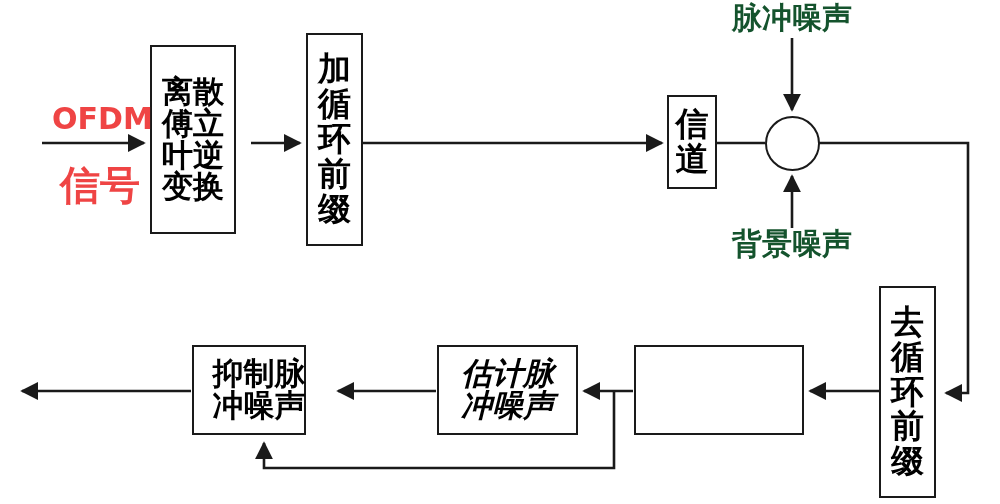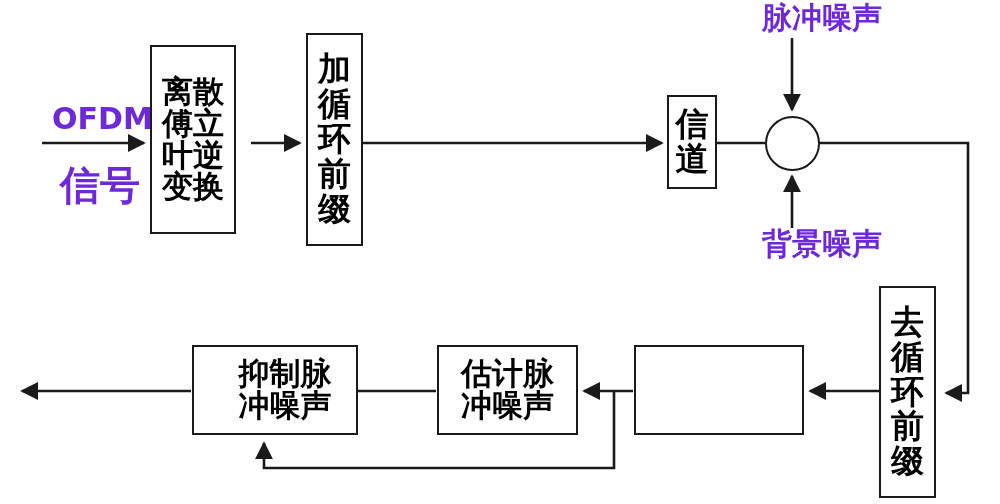--- a/index.html
+++ b/index.html
@@ -46,29 +46,29 @@
   }
   
   .vstack {
     letter-spacing: 0;
   }
   .vstack .ln {
     line-height: 1.06;
   }
   .free-label {
     position: absolute;
-    color: #6d28d9;
+    color: #14532d;
     font-weight: 700;
     white-space: nowrap;
-    text-align: right;
+    text-align: center;
     line-height: 1.05;
   }
   .lat-label {
     position: absolute;
-    color: #6d28d9;
+    color: #ef4444;
     font-weight: 700;
     white-space: nowrap;
     line-height: 1.05;
     text-align: center;
   }
   .sum-circle {
     position: absolute;
     box-sizing: border-box;
     border: 2px solid #1a1a1a;
     border-radius: 50%;
@@ -142,26 +142,26 @@
     <span class="ln">去</span>
     <span class="ln">循</span>
     <span class="ln">环</span>
     <span class="ln">前</span>
     <span class="ln">缀</span>
   </div>
 
   <div class="node-box" id="box-dft" style="left:634px; top:345px; width:170px; height:90px; font-size:31px;">
   </div>
 
-  <div class="node-box" id="box-estimate" style="left:437px; top:345px; width:141px; height:90px; font-size:31px;">
+  <div class="node-box" id="box-estimate" style="left:437px; top:345px; width:141px; height:90px; font-size:31px;font-style:italic;">
     <span class="ln">估计脉</span>
     <span class="ln">冲噪声</span>
   </div>
 
-  <div class="node-box" id="box-suppress" style="left:192px; top:345px; width:166px; height:90px; font-size:31px;padding-left:20px;">
+  <div class="node-box" id="box-suppress" style="left:192px; top:345px; width:114px; height:90px; font-size:31px;padding-left:20px;">
     <span class="ln">抑制脉</span>
     <span class="ln">冲噪声</span>
   </div>
 
   <div class="lat-label" style="left:52px; top:103px; width:96px; font-size:30px;">OFDM</div>
   <div class="lat-label" style="left:52px; top:164px; width:96px; font-size:40px;">信号</div>
 
   <div class="free-label" style="left:702px; top:2px; width:180px; font-size:30px;">脉冲噪声</div>
 
   <div class="free-label" style="left:702px; top:228px; width:180px; font-size:30px;">背景噪声</div>

